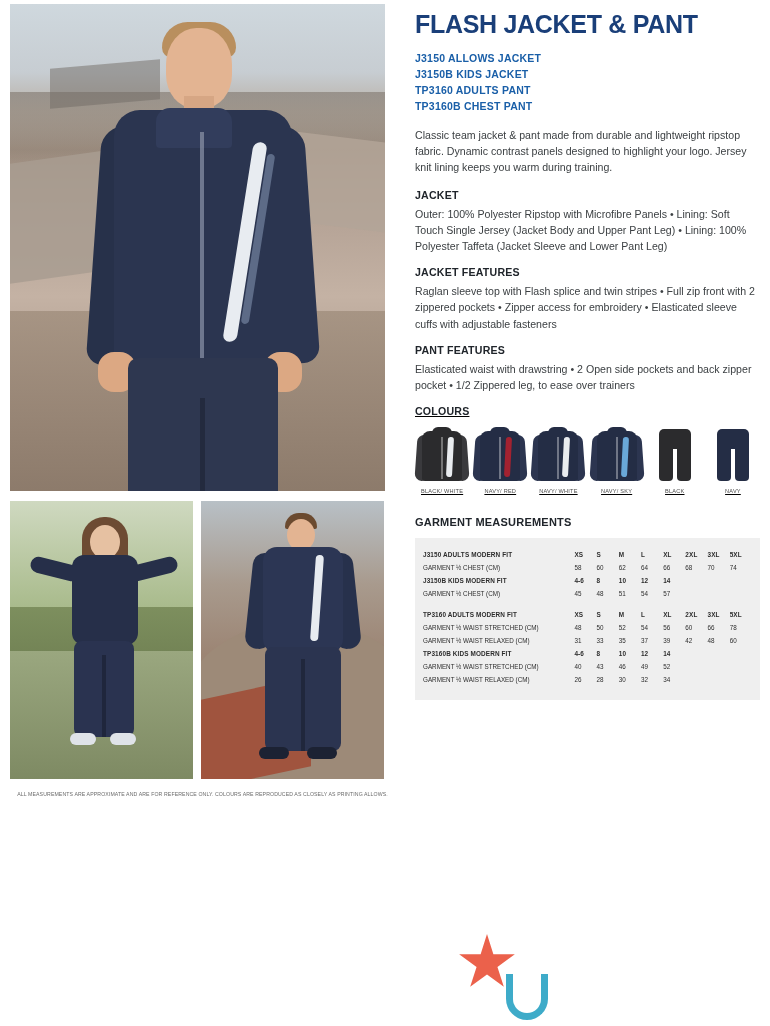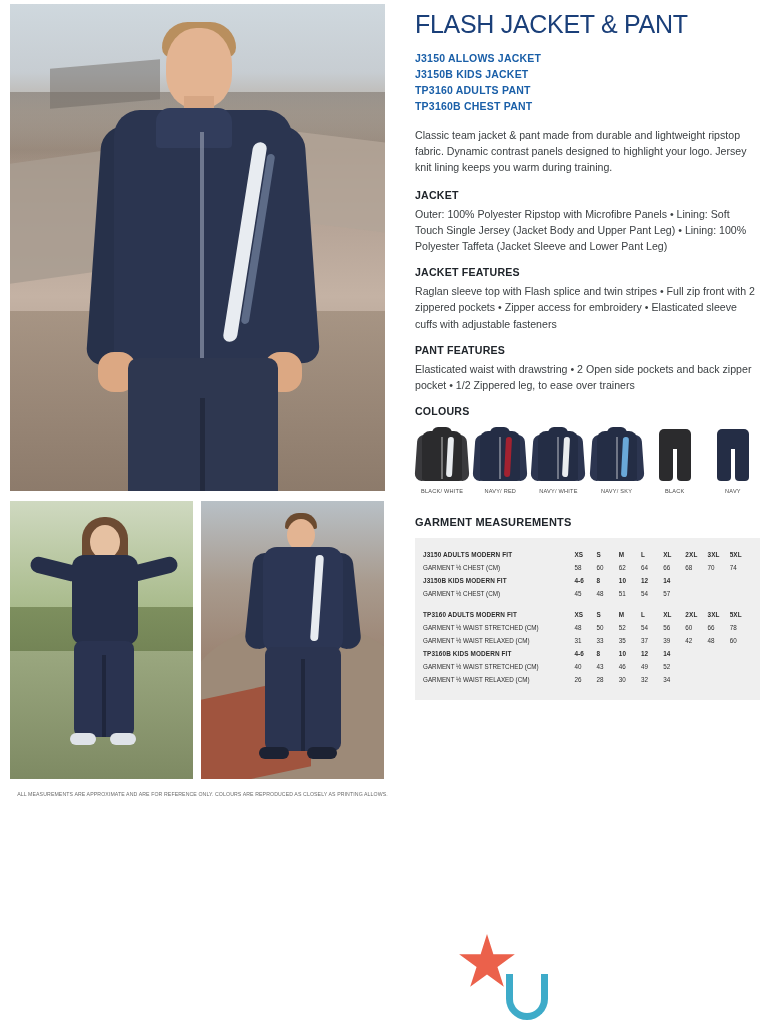--- a/index.html
+++ b/index.html
@@ -177,21 +177,21 @@
 
   
   .right-col {
     position: absolute;
     left: 415px;
     top: 10px;
     width: 345px;
   }
   .title {
     font-size: 25px;
-    font-weight: normal;
+    font-weight: bold;
     color: #1a3f79;
     letter-spacing: -0.3px;
     margin-bottom: 12px;
   }
   .codes {
     color: #1a5fa8;
     font-size: 10.5px;
     font-weight: bold;
     letter-spacing: .02em;
     line-height: 1.52;
@@ -211,21 +211,21 @@
     margin-bottom: 5px;
   }
   .sec-body {
     color: #3c4043;
     font-size: 10.6px;
     line-height: 1.52;
     margin-bottom: 12px;
   }
 
   
-  .colours-wrap { margin-top: 2px; }
+  .colours-wrap { margin-top: 2px; text-decoration: underline; }
   .colour-row {
     display: flex;
     align-items: flex-end;
     gap: 4px;
     margin-top: 6px;
   }
   .colour-item { width: 56px; text-align: center; }
   .swatch-jacket {
     position: relative;
     width: 52px; height: 62px;

